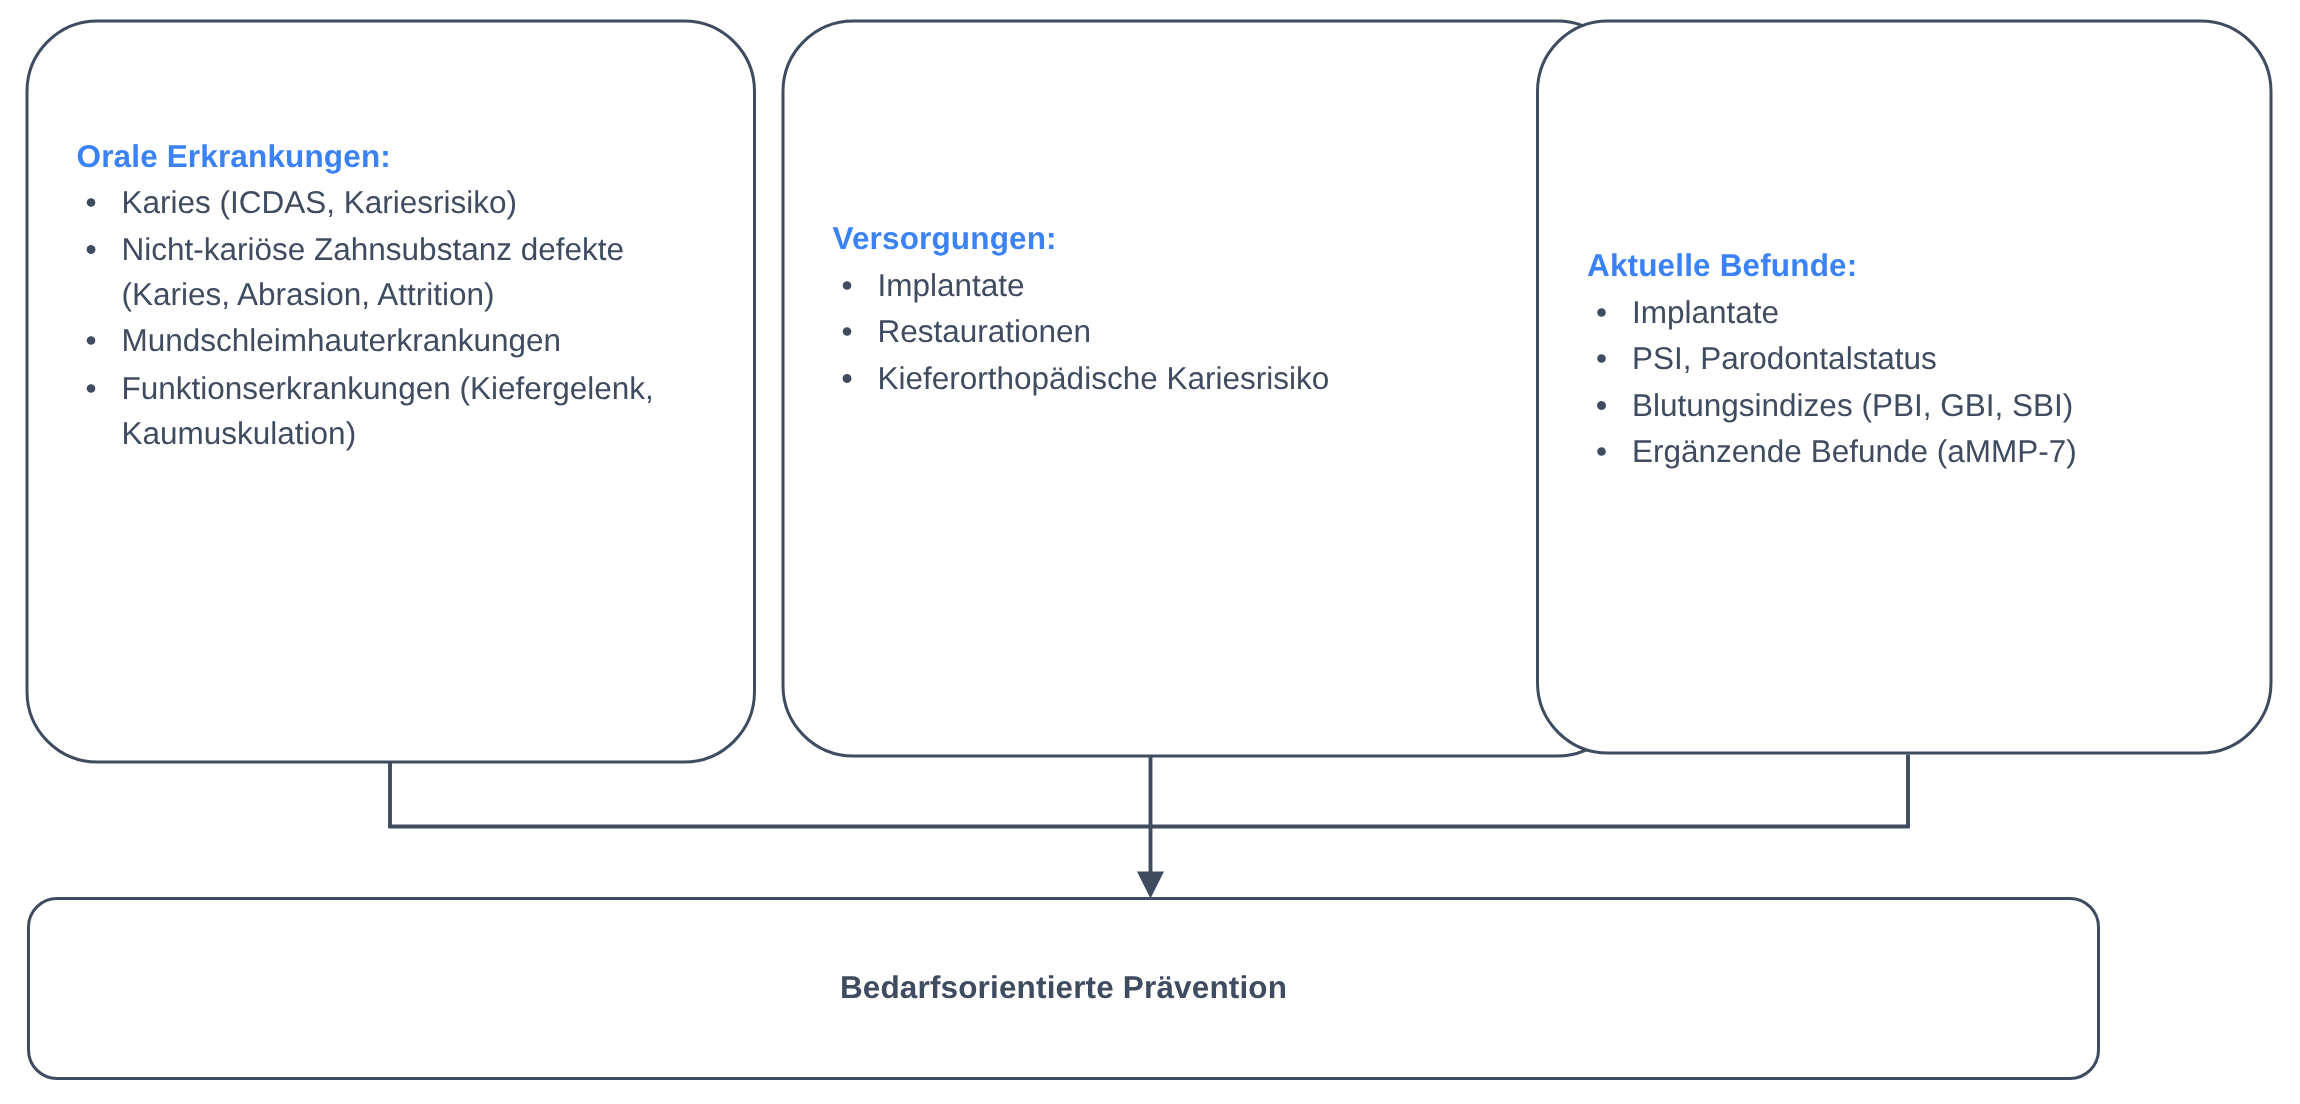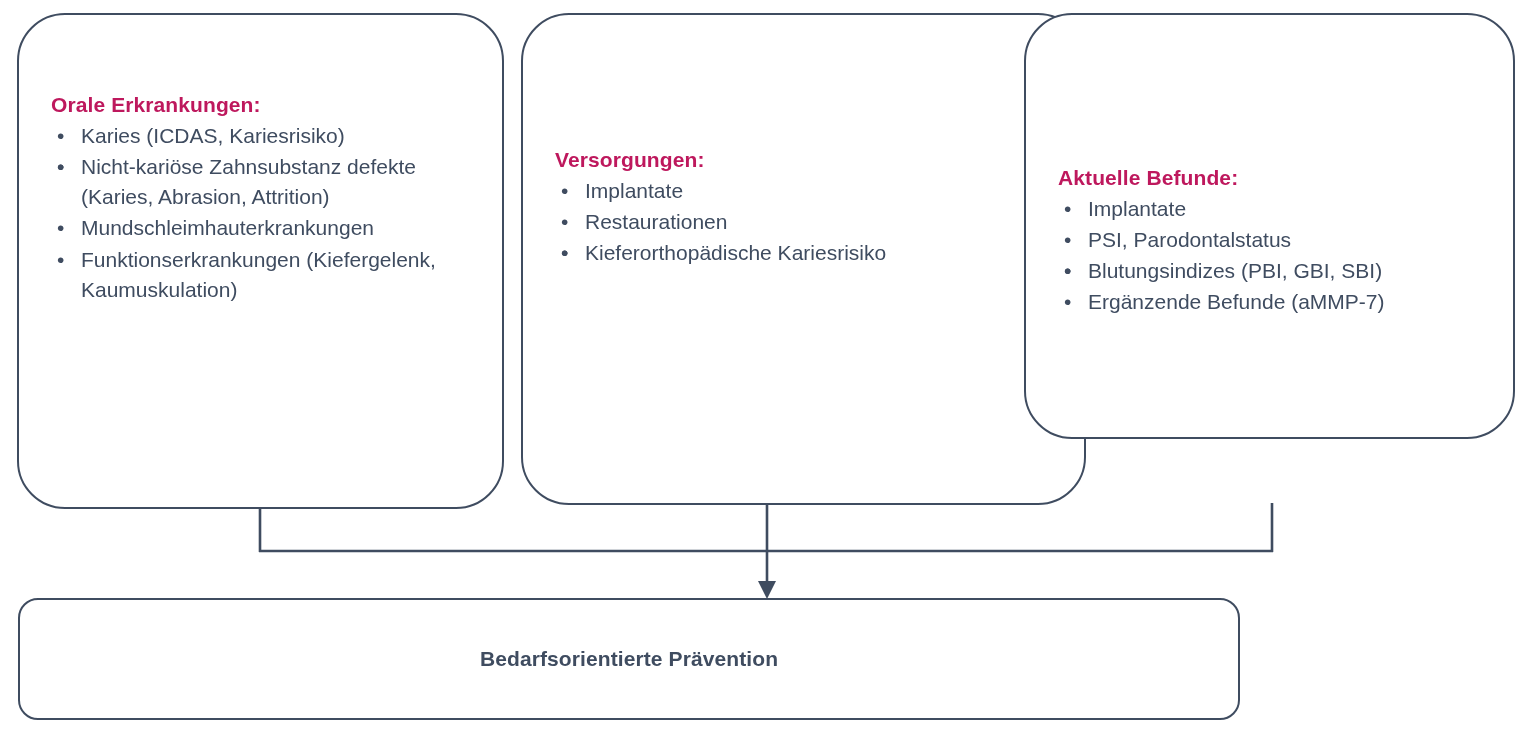--- a/index.html
+++ b/index.html
@@ -47,21 +47,21 @@
     z-index: 2;
   }
   .card-inner {
     position: absolute;
     left: 32px;
     right: 18px;
   }
   .card-title {
     font-size: 21px;
     font-weight: bold;
-    color: #be185d;
+    color: #3b82f6;
     letter-spacing: 0.1px;
     margin: 0 0 2px 0;
     line-height: 1.32;
   }
   .bullet-list {
     list-style: none;
     margin: 0;
     padding: 0;
   }
   .bullet-item {
@@ -147,21 +147,21 @@
           <span class="bullet-dot">•</span>
         </li>
         <li class="bullet-item">
           <span class="bullet-dot">•</span>
           <span>Kieferorthopädische Kariesrisiko</span>
         </li>
       </ul>
     </div>
   </div>
 
-  <div class="node-box top-card" style="left:1024px; top:13px; width:491px; height:426px;text-decoration:underline;">
+  <div class="node-box top-card" style="left:1024px; top:13px; width:491px; height:490px;text-decoration:underline;">
     <div class="card-inner" style="top:149px;">
       <div class="card-title">Aktuelle Befunde:</div>
       <ul class="bullet-list">
         <li class="bullet-item">
           <span class="bullet-dot">•</span>
           <span>Implantate</span>
         </li>
         <li class="bullet-item">
           <span class="bullet-dot">•</span>
           <span>PSI, Parodontalstatus</span>
@@ -174,17 +174,17 @@
           <span>Blutungsindizes (PBI, GBI, SBI)</span>
         </li>
         <li class="bullet-item">
           <span class="bullet-dot">•</span>
           <span>Ergänzende Befunde (aMMP-7)</span>
         </li>
       </ul>
     </div>
   </div>
 
-  <div class="bottom-box" style="left:18px; top:598px; width:1222px; height:122px;">
+  <div class="bottom-box" style="left:18px; top:598px; width:1382px; height:122px;">
     <div class="bottom-label">Bedarfsorientierte Prävention</div>
   </div>
 
 </div>
 
 </body></html>

